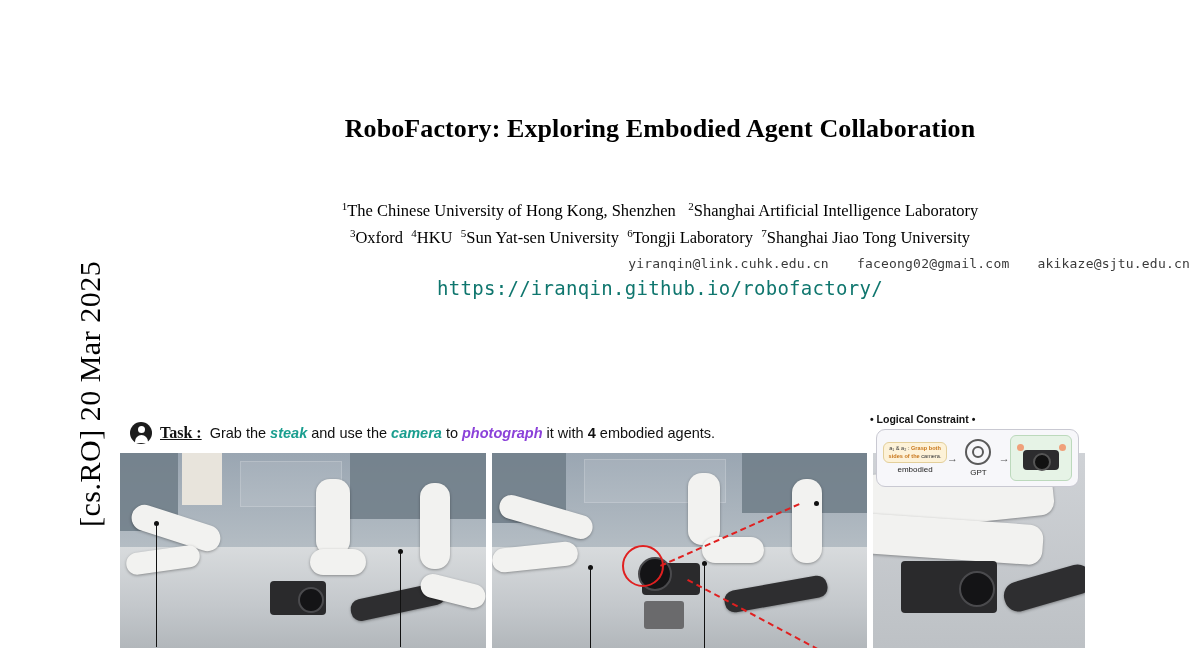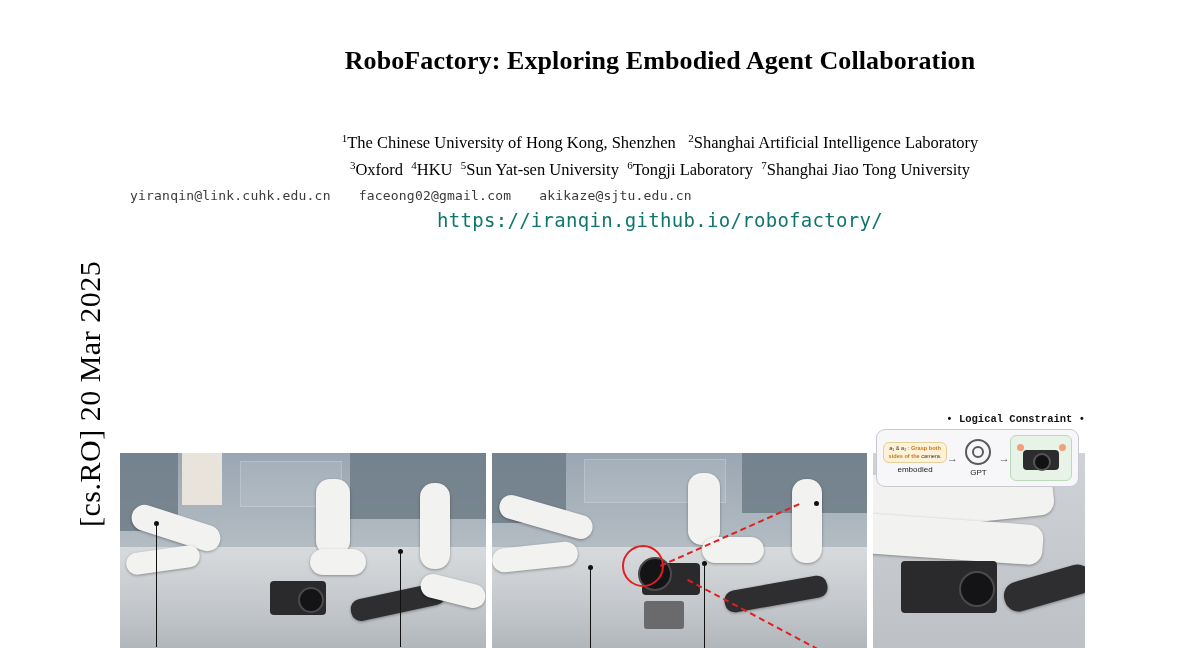--- a/index.html
+++ b/index.html
@@ -41,21 +41,21 @@
 
   .page {
     position: absolute;
     left: 120px;
     top: 0;
     width: 1080px;
     height: 648px;
   }
 
   .title {
-    margin-top: 44px;
+    margin-top: 112px;
     text-align: center;
     font-weight: bold;
     font-size: 26px;
     line-height: 34px;
     letter-spacing: 0.1px;
   }
 
   .authors {
     margin-top: 48px;
     text-align: center;
@@ -67,21 +67,21 @@
   .affils {
     margin-top: 13px;
     text-align: center;
     font-size: 16.5px;
     line-height: 23px;
   }
   .affils sup { font-size: 11px; }
 
   .emails {
     margin-top: 7px;
-    text-align: left;
+    text-align: right;
     font-family: "DejaVu Sans Mono", monospace;
     font-size: 13px;
     letter-spacing: 0.2px;
     color: #3a3a3a;
   }
   .emails span { margin: 0 10px; }
 
   .weburl {
     margin-top: 6px;
     text-align: center;
@@ -228,22 +228,22 @@
   .lc-wrap {
     position: absolute;
     left: 750px;
     top: 0px;
     width: 215px;
     height: 75px;
   }
   .lc-title {
     position: absolute;
     left: 0; right: 0; top: -2px;
-    text-align: right;
-    font-family: Liberation Mono, monospace;
+    text-align: left;
+    font-family: Liberation Sans, sans-serif;
     font-size: 10.5px;
     font-weight: bold;
     color: #111;
   }
   .lc-title .bullet { color: #111; }
   .lc-card {
     position: absolute;
     left: 6px; top: 14px;
     width: 203px; height: 58px;
     background: #f7f7fa;
@@ -353,20 +353,35 @@
   <div class="emails">
     <span>yiranqin@link.cuhk.edu.cn</span>
     <span>faceong02@gmail.com</span>
     <span>akikaze@sjtu.edu.cn</span>
   </div>
 
   <div class="weburl">https://iranqin.github.io/robofactory/</div>
 
   <div class="figure">
 
+    <div class="task-bar">
+      <div class="avatar"></div>
+      <span class="task-label">Task :</span>
+      <span class="task-text">
+        <span>Grab the</span>
+        <span class="kw-steak">steak</span>
+        <span>and use the</span>
+        <span class="kw-camera">camera</span>
+        <span>to</span>
+        <span class="kw-photo">photograph</span>
+        <span>it with</span>
+        <span class="kw-num">4</span>
+        <span>embodied agents.</span>
+      </span>
+    </div>
 
     <div class="panel panel1">
       <div class="sky"></div>
       <div class="counter"></div>
       <div class="cab" style="left:0px;  top:0px;   width:58px; height:78px;"></div>
       <div class="cab" style="left:62px; top:0px;   width:40px; height:52px; background:#e8e4dc; opacity:1;"></div>
       <div class="cab" style="left:230px;top:0px;   width:136px;height:66px;"></div>
       <div class="wall-tile" style="left:120px;top:8px; width:100px;height:44px;"></div>
       <div class="arm" style="left:10px;  top:62px; width:92px; height:26px; transform:rotate(18deg);"></div>
       <div class="arm" style="left:6px;   top:96px; width:74px; height:22px; transform:rotate(-8deg);"></div>

